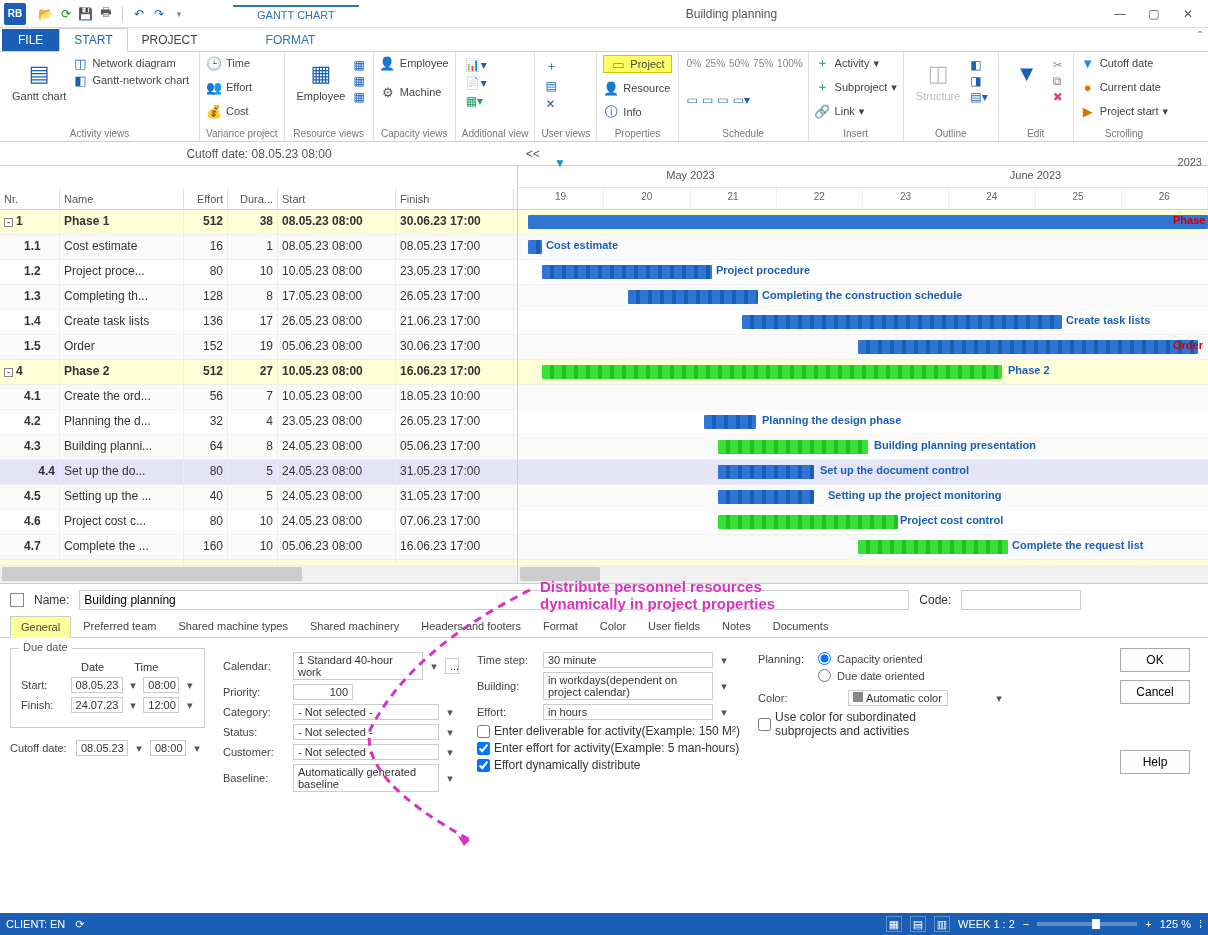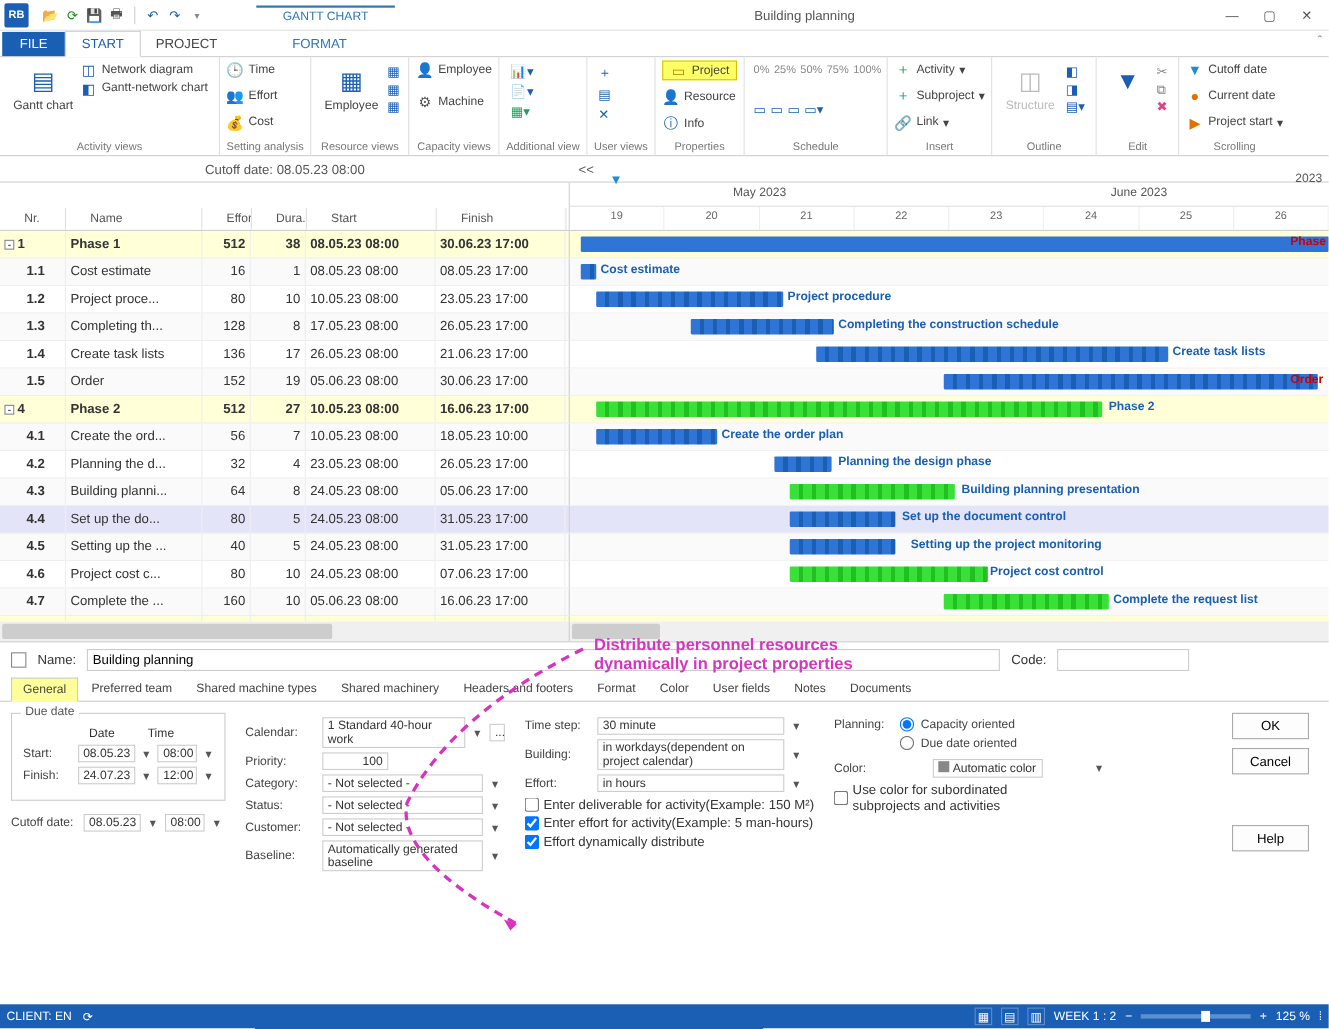--- a/index.html
+++ b/index.html
@@ -36,21 +36,21 @@
   .row.hl { background:#ffff66; border:1px solid #d4c400; padding:0 6px;}
   
   
   .cutoff-bar { height:24px; display:flex; align-items:center; border-bottom:1px solid #d0d0d0;}
   .cutoff-bar .lbl { flex:0 0 518px; text-align:center; color:#555; display:flex; align-items:center; justify-content:center;}
   .cutoff-bar .back { padding:0 8px; color:#555; cursor:pointer;}
   
   
   .timeline-hdr { height:44px; border-bottom:1px solid #d0d0d0; display:flex;}
   .timeline-hdr .grid-hdr { flex:0 0 518px; display:flex; align-items:flex-end; border-right:1px solid #d0d0d0;}
-  .grid-hdr .col { border-right:1px solid #e0e0e0; padding:4px 22px; font-size:11px; color:#555; overflow:hidden; }
+  .grid-hdr .col { border-right:1px solid #e0e0e0; padding:4px 4px; font-size:11px; color:#555; overflow:hidden; }
   .c-nr{flex:0 0 60px;} .c-name{flex:0 0 124px;} .c-eff{flex:0 0 44px; text-align:right;} .c-dur{flex:0 0 50px; text-align:right;} .c-start{flex:0 0 118px;} .c-fin{flex:0 0 118px;}
   .timeline-scale { flex:1; position:relative; overflow:hidden;}
   .timeline-scale .months { height:22px; display:flex; border-bottom:1px solid #e0e0e0;}
   .timeline-scale .months div { flex:1; text-align:center; font-size:11px; color:#555; padding-top:3px;}
   .timeline-scale .days { height:22px; display:flex;}
   .timeline-scale .days div { flex:1; text-align:center; font-size:10px; color:#666; border-right:1px solid #eee; padding-top:3px;}
   
   
   .body-row { display:flex; height:25px; }
   .body-row.stripe { background:#fafafa;}
@@ -163,21 +163,21 @@
         <span>Time</span>
       </div>
     <div class="row">
         <span class="ic" style="color:#c88700;">👥</span>
         <span>Effort</span>
       </div>
     <div class="row">
         <span class="ic" style="color:#c88700;">💰</span>
         <span>Cost</span>
       </div>
-    <div class="group-label">Setting analysis</div>
+    <div class="group-label">Variance project</div>
   </div>
   <div class="group">
     <div style="display:flex;">
       <div class="big-btn">
           <span class="bi" style="color:#1a5fb4;">▦</span>
           <span>Employee</span>
         </div>
       <div style="display:flex;flex-direction:column;gap:2px;padding:4px 2px;">
         <span class="ic" style="color:#1a5fb4;">▦</span>
         <span class="ic" style="color:#1a5fb4;">▦</span>
@@ -445,24 +445,20 @@
     </div>
     <div class="body-row stripe">
       <div class="grid-cells">
         <div class="c-nr" style="text-align:left;padding-left:24px"><b>4.1</b></div>
         <div class="c-name">Create the ord...</div>
         <div class="c-eff">56</div>
         <div class="c-dur">7</div>
         <div class="c-start">10.05.23 08:00</div>
         <div class="c-fin">18.05.23 10:00</div>
       </div>
-      <div class="chart-cell">
-        <div class="bar blue" style="left: 24px; width: 110px;"></div>
-        <div class="bar-label" style="left: 138px;">Create the order plan</div>
-      </div>
     </div>
     <div class="body-row">
       <div class="grid-cells">
         <div class="c-nr" style="text-align:left;padding-left:24px"><b>4.2</b></div>
         <div class="c-name">Planning the d...</div>
         <div class="c-eff">32</div>
         <div class="c-dur">4</div>
         <div class="c-start">23.05.23 08:00</div>
         <div class="c-fin">26.05.23 17:00</div>
       </div>
@@ -480,21 +476,21 @@
         <div class="c-start">24.05.23 08:00</div>
         <div class="c-fin">05.06.23 17:00</div>
       </div>
       <div class="chart-cell">
         <div class="bar green" style="left: 200px; width: 150px;"></div>
         <div class="bar-label" style="left: 356px;">Building planning presentation</div>
       </div>
     </div>
     <div class="body-row sel">
       <div class="grid-cells">
-        <div class="c-nr" style="text-align:left;padding-left:24px"><b>4.4</b></div>
+        <div class="c-nr" style="text-align:right;padding-left:24px"><b>4.4</b></div>
         <div class="c-name">Set up the do...</div>
         <div class="c-eff">80</div>
         <div class="c-dur">5</div>
         <div class="c-start">24.05.23 08:00</div>
         <div class="c-fin">31.05.23 17:00</div>
       </div>
       <div class="chart-cell">
         <div class="bar blue" style="left: 200px; width: 96px;"></div>
         <div class="bar-label" style="left: 302px;">Set up the document control</div>
       </div>

